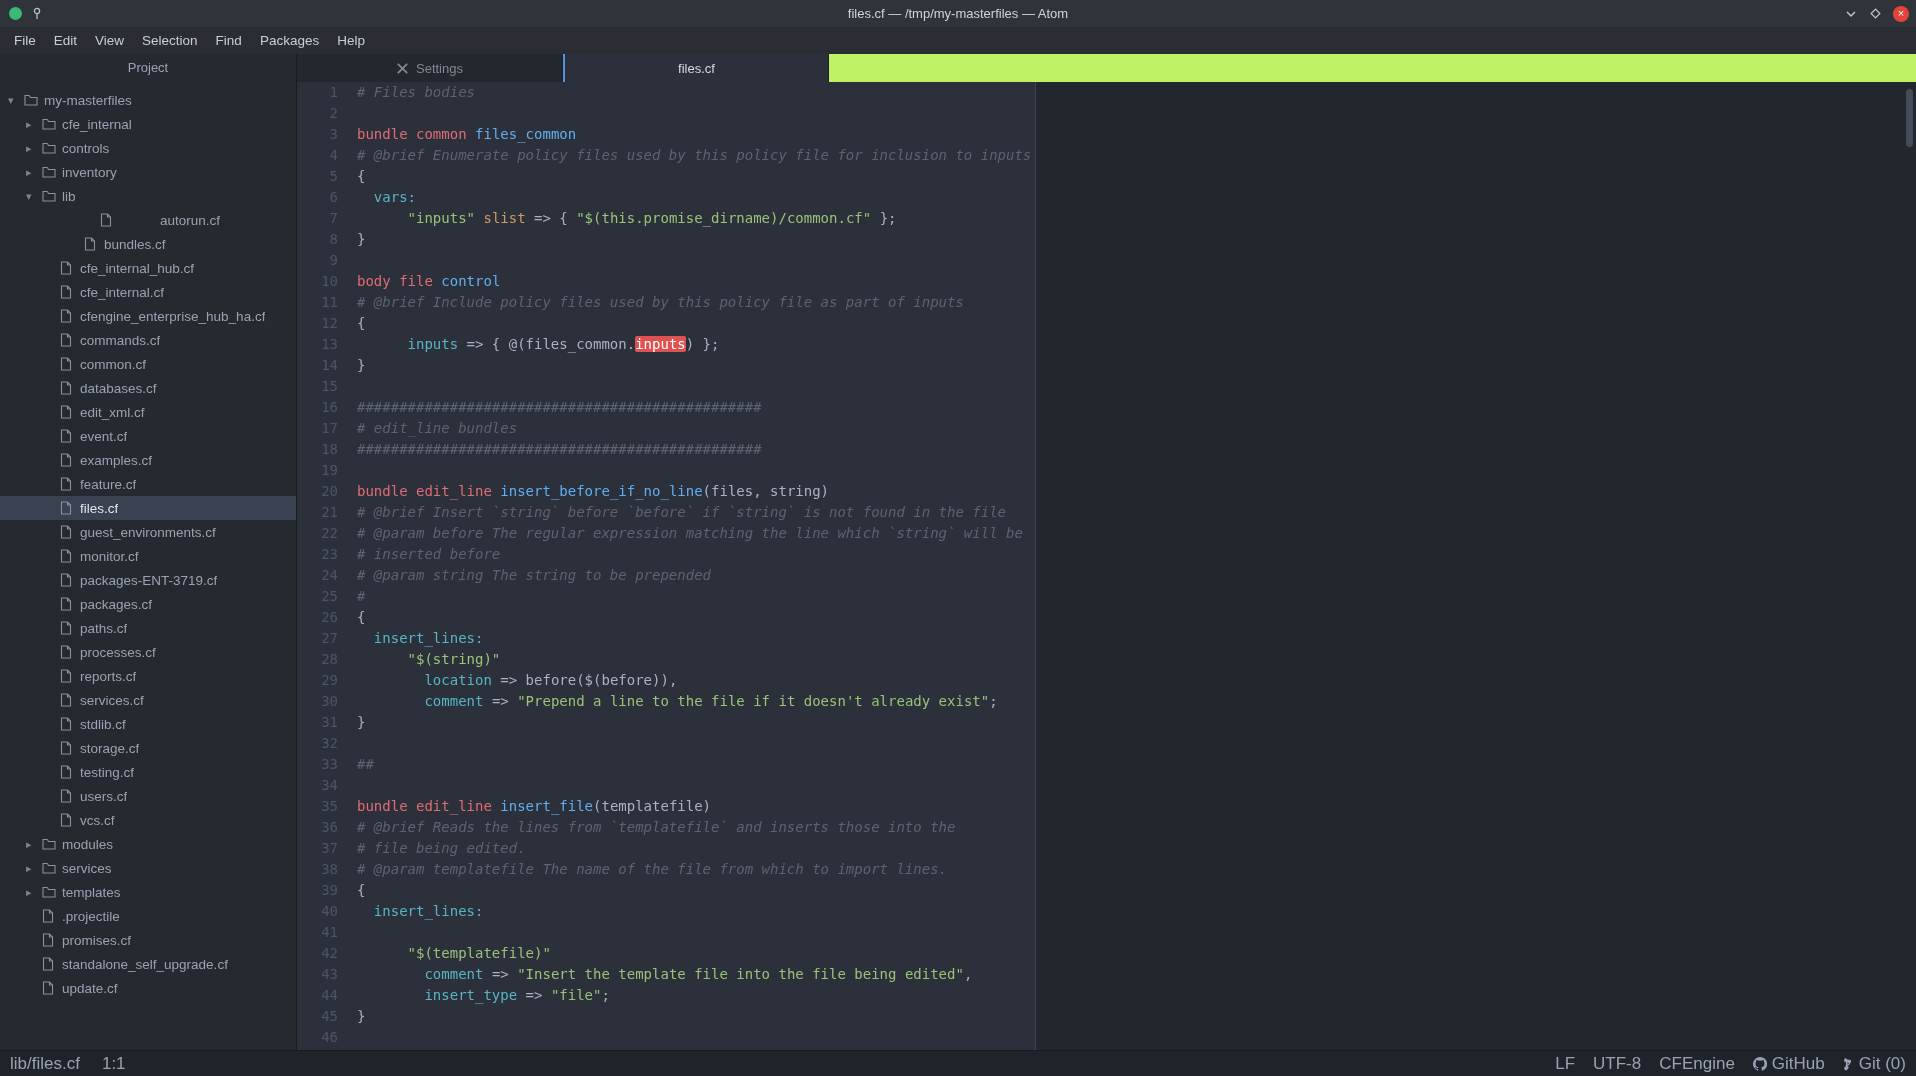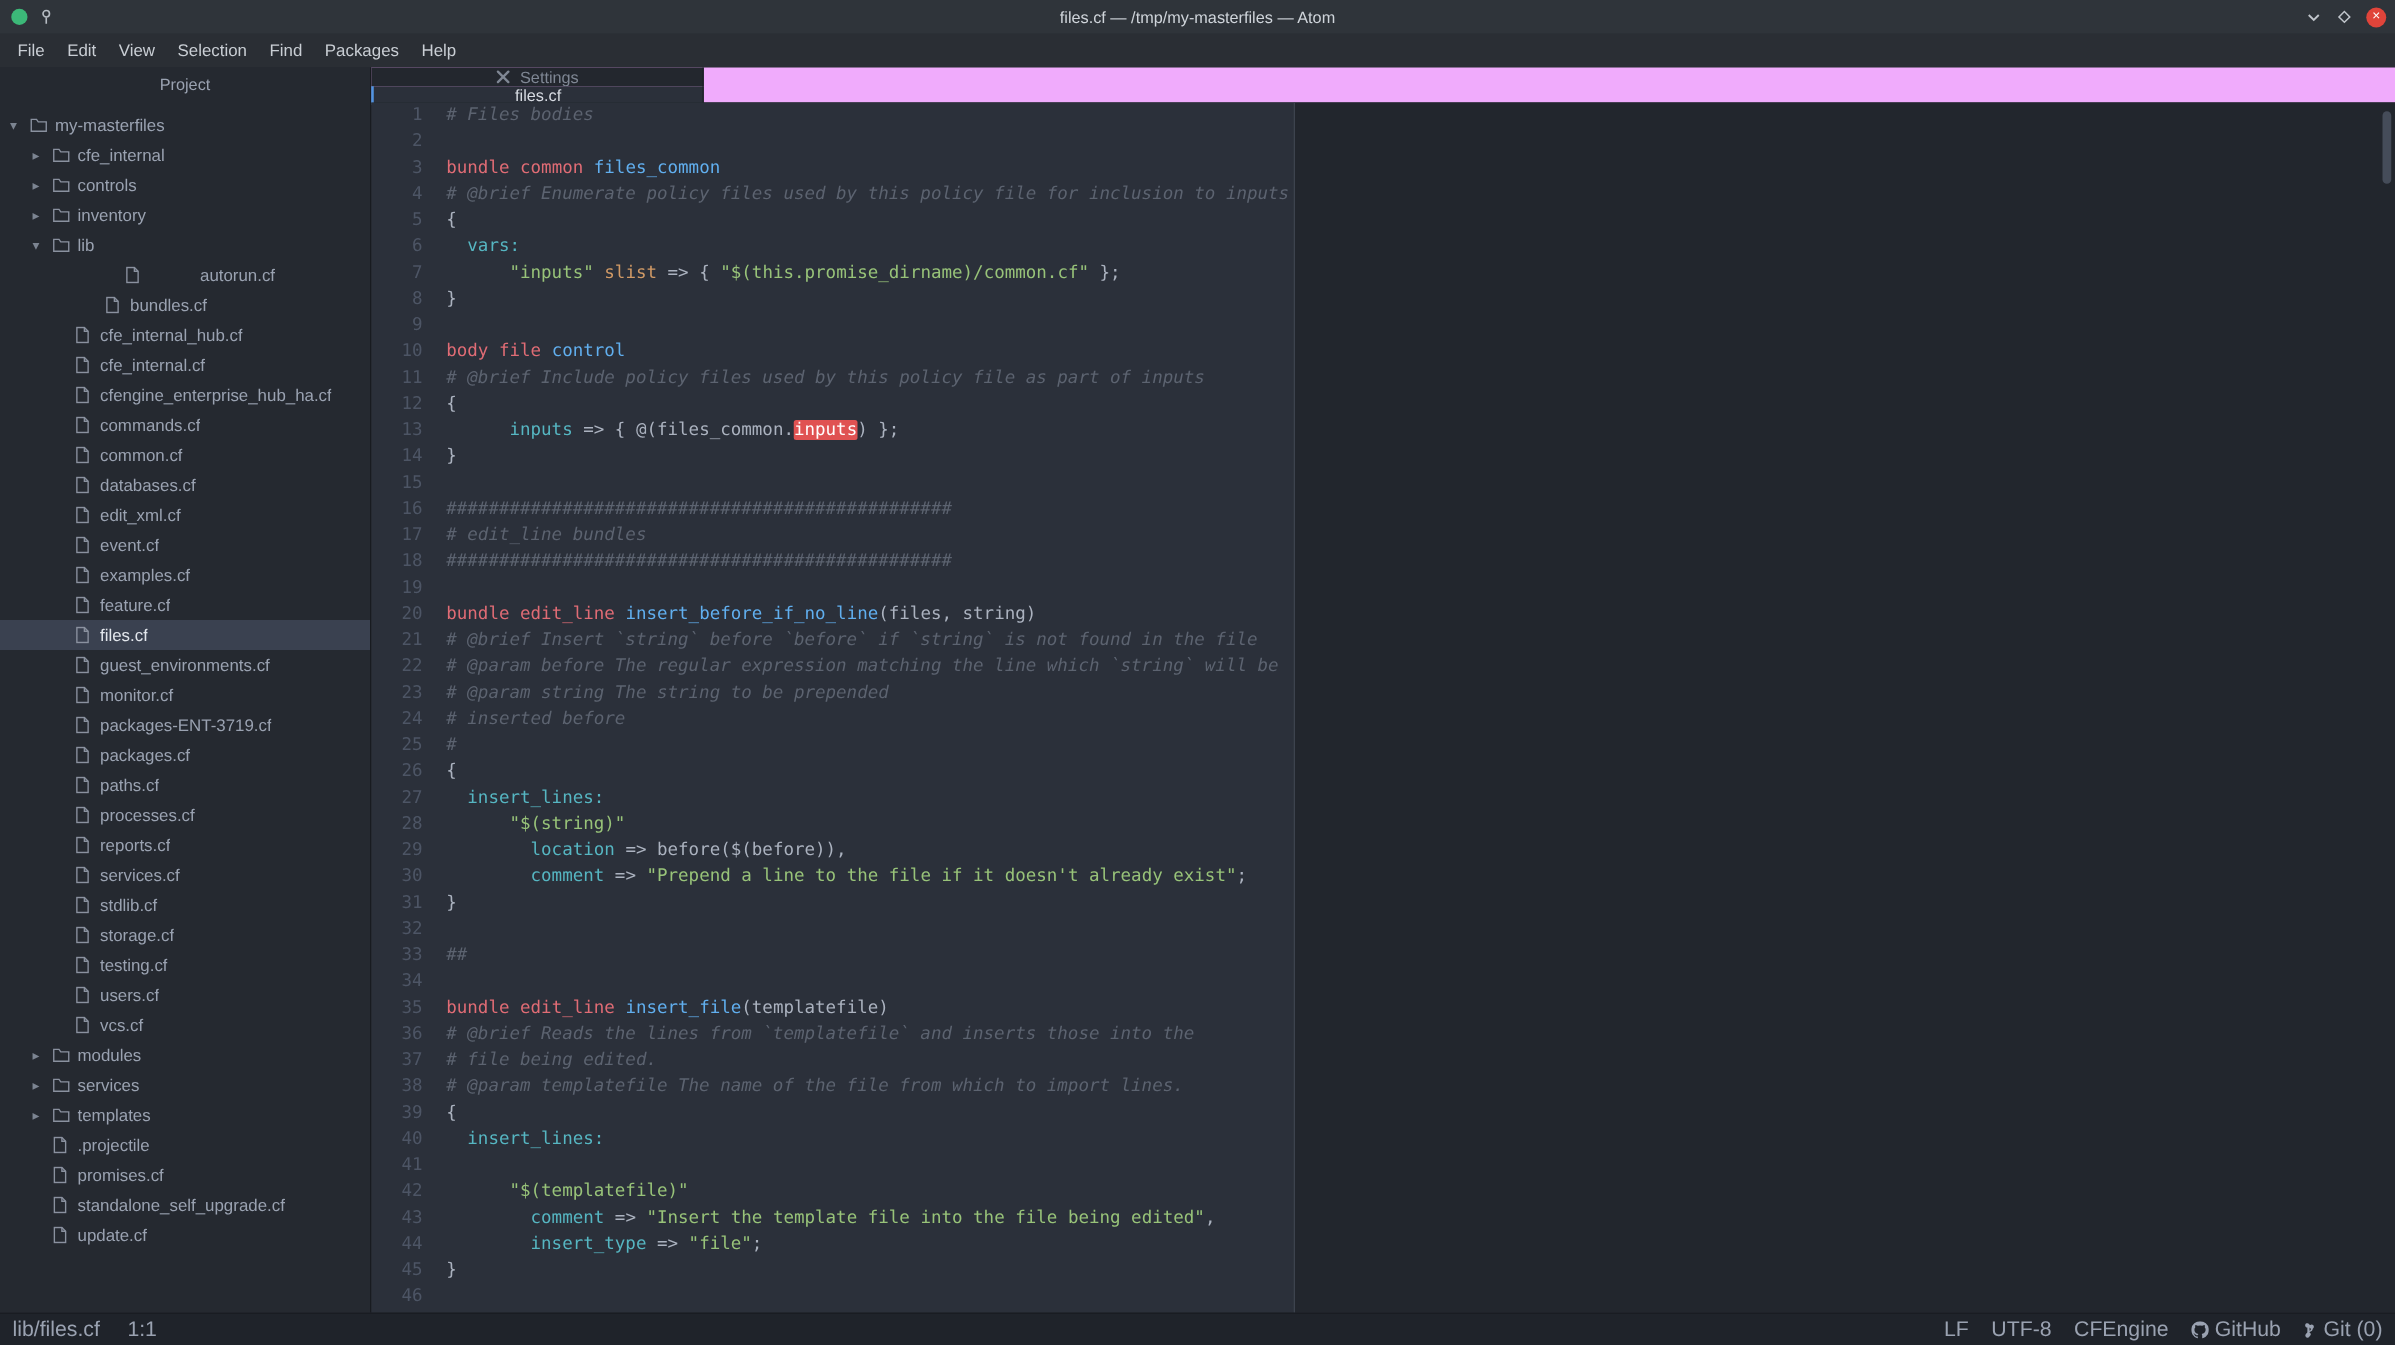--- a/index.html
+++ b/index.html
@@ -30,21 +30,21 @@
   .tree-item { height:24px; display:flex; align-items:center; font-size:13.5px;
                color:#9aa2b1; white-space:nowrap; cursor:default; }
   .tree-item.selected { background:var(--c-selection,#3a4150); color:#e2e6ec; }
   .tri { width:16px; color:#7c8491; font-size:11px; text-align:left; }
   .ticon { width:20px; display:flex; align-items:center; }
   .tlabel { overflow:hidden; text-overflow:ellipsis; }
 
   .right-col { flex:1; display:flex; flex-direction:column; position:relative; }
 
   
-  .tab-bar { height:28px; background:#f0abfc; display:flex;flex-direction:column; }
+  .tab-bar { height:28px; background:#bef264; display:flex; }
   .tab { width:266px; display:flex; align-items:center; justify-content:center; gap:7px;
          font-size:13px; color:#7f8794; background:#23272e; border-right:1px solid #1b1e24; }
   .tab.active { background:#2b303a; color:#d7dbe2; border-left:2px solid var(--c-accent,#5294e2); }
 
   
   .editor-wrap { flex:1; position:relative; display:flex; background:#22262d; overflow:hidden; }
   .editor { width:739px; min-width:739px; background:#2b303a; display:flex;
             font-family:"DejaVu Sans Mono", monospace; font-size:14px; line-height:21px;
             border-right:1px solid #3d434e; }
   .gutter { width:55px; min-width:55px; text-align:right; padding-right:14px; color:#4d5565; }
@@ -571,22 +571,22 @@
             <div class="cl"><span class="tk-pl">      </span><span class="tk-at">inputs</span><span class="tk-pl"> =&gt; { @(files_common.</span><span class="tk-hl">inputs</span><span class="tk-pl">) };</span></div>
             <div class="cl"><span class="tk-pl">}</span></div>
             <div class="cl"></div>
             <div class="cl"><span class="tk-cm">################################################</span></div>
             <div class="cl"><span class="tk-cm"># edit_line bundles</span></div>
             <div class="cl"><span class="tk-cm">################################################</span></div>
             <div class="cl"></div>
             <div class="cl"><span class="tk-kw">bundle </span><span class="tk-kw">edit_line </span><span class="tk-fn">insert_before_if_no_line</span><span class="tk-pl">(files, string)</span></div>
             <div class="cl"><span class="tk-cm"># @brief Insert `string` before `before` if `string` is not found in the file</span></div>
             <div class="cl"><span class="tk-cm"># @param before The regular expression matching the line which `string` will be</span></div>
+            <div class="cl"><span class="tk-cm"># inserted before</span></div>
             <div class="cl"><span class="tk-cm"># @param string The string to be prepended</span></div>
-            <div class="cl"><span class="tk-cm"># inserted before</span></div>
             <div class="cl"><span class="tk-cm">#</span></div>
             <div class="cl"><span class="tk-pl">{</span></div>
             <div class="cl"><span class="tk-pl">  </span><span class="tk-at">insert_lines:</span></div>
             <div class="cl"><span class="tk-pl">      </span><span class="tk-st">"$(string)"</span></div>
             <div class="cl"><span class="tk-pl">        </span><span class="tk-at">location</span><span class="tk-pl"> =&gt; before($(before)),</span></div>
             <div class="cl"><span class="tk-pl">        </span><span class="tk-at">comment</span><span class="tk-pl"> =&gt; </span><span class="tk-st">"Prepend a line to the file if it doesn't already exist"</span><span class="tk-pl">;</span></div>
             <div class="cl"><span class="tk-pl">}</span></div>
             <div class="cl"></div>
             <div class="cl"><span class="tk-cm">##</span></div>
             <div class="cl"></div>

